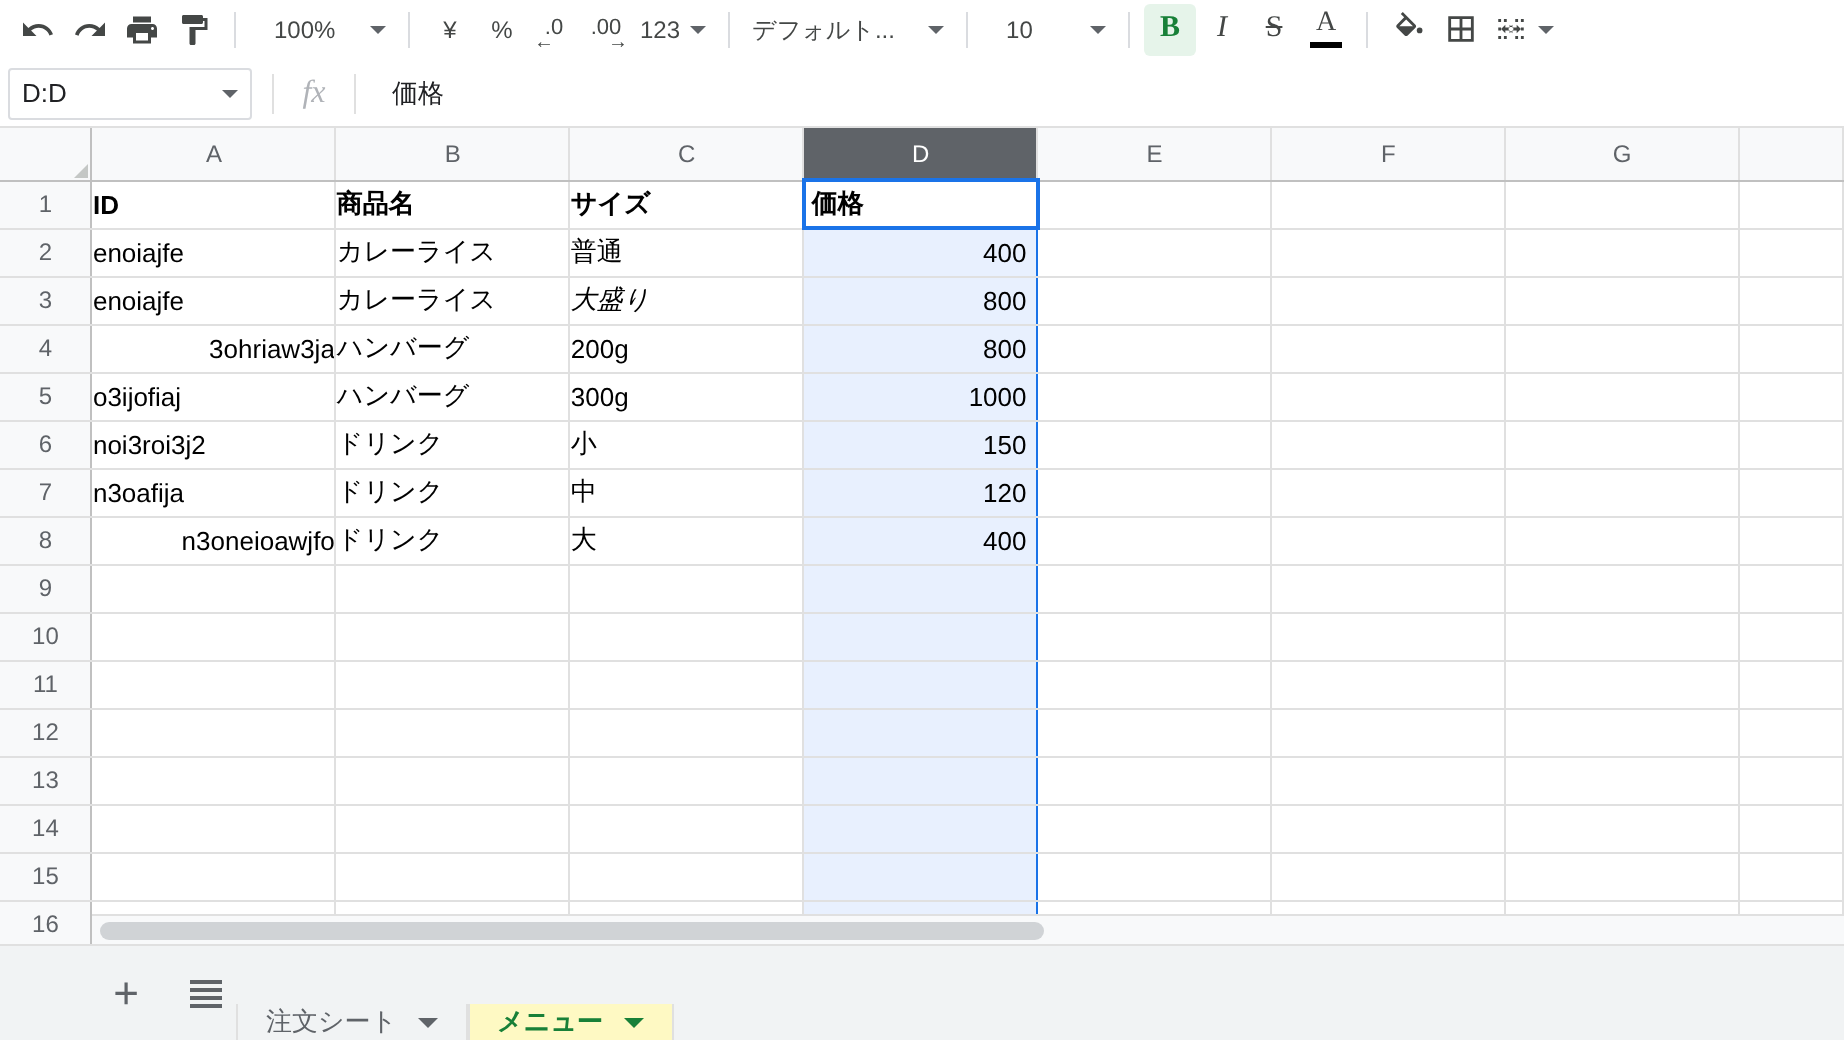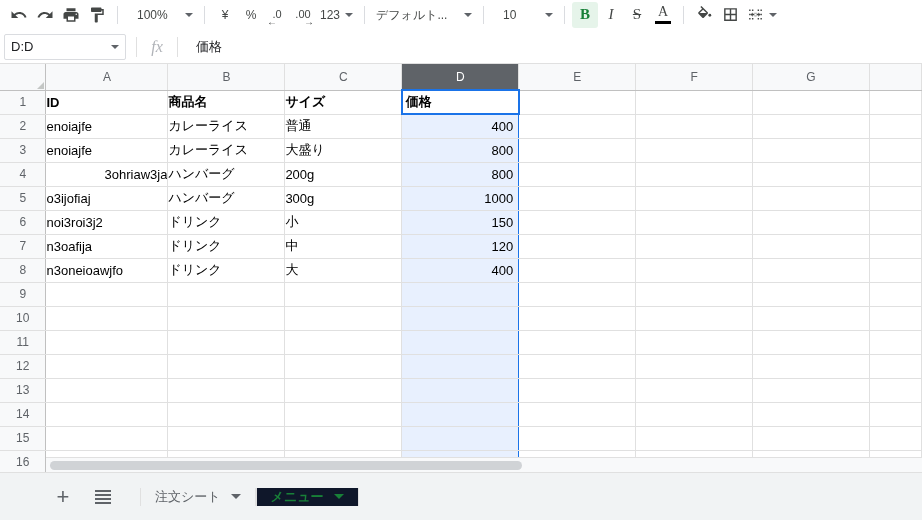--- a/index.html
+++ b/index.html
@@ -328,38 +328,37 @@
     justify-content: space-between;
   }
   .list-glyph i {
     display: block;
     height: 2px;
     background: #5f6368;
     width: 100%;
   }
   .tabs {
     display: flex;
-    align-items: center;
-    margin-left: 22px;
+    align-items: flex-end;
     font-family: Liberation Mono, monospace;
   }
   .tab {
     display: flex;
     align-items: center;
     padding: 0 14px;
     font-size: 13px;
     color: #5f6368;
     border-left: 1px solid #e0e0e0;
     border-right: 1px solid #e0e0e0;
     background: #f1f3f4;
     white-space: nowrap;
     gap: 10px;
   }
   .tab.active {
-    background: #0f172a;
+    background: #fef9c3;
     color: #188038;
     font-weight: bold;
   }
   .tab .tcaret {
     width: 0; height: 0;
     border-left: 5px solid transparent;
     border-right: 5px solid transparent;
     border-top: 5px solid #5f6368;
   }
   .tab.active .tcaret { border-top-color: #188038; }
@@ -529,21 +528,21 @@
             <td class="cell selcol leftedge rightedge num" style="width: 117px;">400</td>
             <td class="cell" style="width: 117px;"></td>
             <td class="cell" style="width: 117px;"></td>
             <td class="cell" style="width: 117px;"></td>
             <td class="cell" style="width: 52px;"></td>
           </tr>
           <tr>
             <td class="rowhead">3</td>
             <td class="cell" style="width: 122px;">enoiajfe</td>
             <td class="cell" style="width: 117px;">カレーライス</td>
-            <td class="cell" style="width: 117px;">大盛り</td>
+            <td class="cell" style="width: 117px; font-style: italic;">大盛り</td>
             <td class="cell selcol leftedge rightedge num" style="width: 117px;">800</td>
             <td class="cell" style="width: 117px;"></td>
             <td class="cell" style="width: 117px;"></td>
             <td class="cell" style="width: 117px;"></td>
             <td class="cell" style="width: 52px;"></td>
           </tr>
           <tr>
             <td class="rowhead">4</td>
             <td class="cell" style="width: 122px; text-align: right;">3ohriaw3ja</td>
             <td class="cell" style="width: 117px;">ハンバーグ</td>
@@ -582,21 +581,21 @@
             <td class="cell" style="width: 117px;">ドリンク</td>
             <td class="cell" style="width: 117px;">中</td>
             <td class="cell selcol leftedge rightedge num" style="width: 117px;">120</td>
             <td class="cell" style="width: 117px;"></td>
             <td class="cell" style="width: 117px;"></td>
             <td class="cell" style="width: 117px;"></td>
             <td class="cell" style="width: 52px;"></td>
           </tr>
           <tr>
             <td class="rowhead">8</td>
-            <td class="cell" style="width: 122px;">n3oneioawjfo</td>
+            <td class="cell" style="width: 122px; text-align: right;">n3oneioawjfo</td>
             <td class="cell" style="width: 117px;">ドリンク</td>
             <td class="cell" style="width: 117px;">大</td>
             <td class="cell selcol leftedge rightedge num" style="width: 117px;">400</td>
             <td class="cell" style="width: 117px;"></td>
             <td class="cell" style="width: 117px;"></td>
             <td class="cell" style="width: 117px;"></td>
             <td class="cell" style="width: 52px;"></td>
           </tr>
           <tr>
             <td class="rowhead">9</td>

